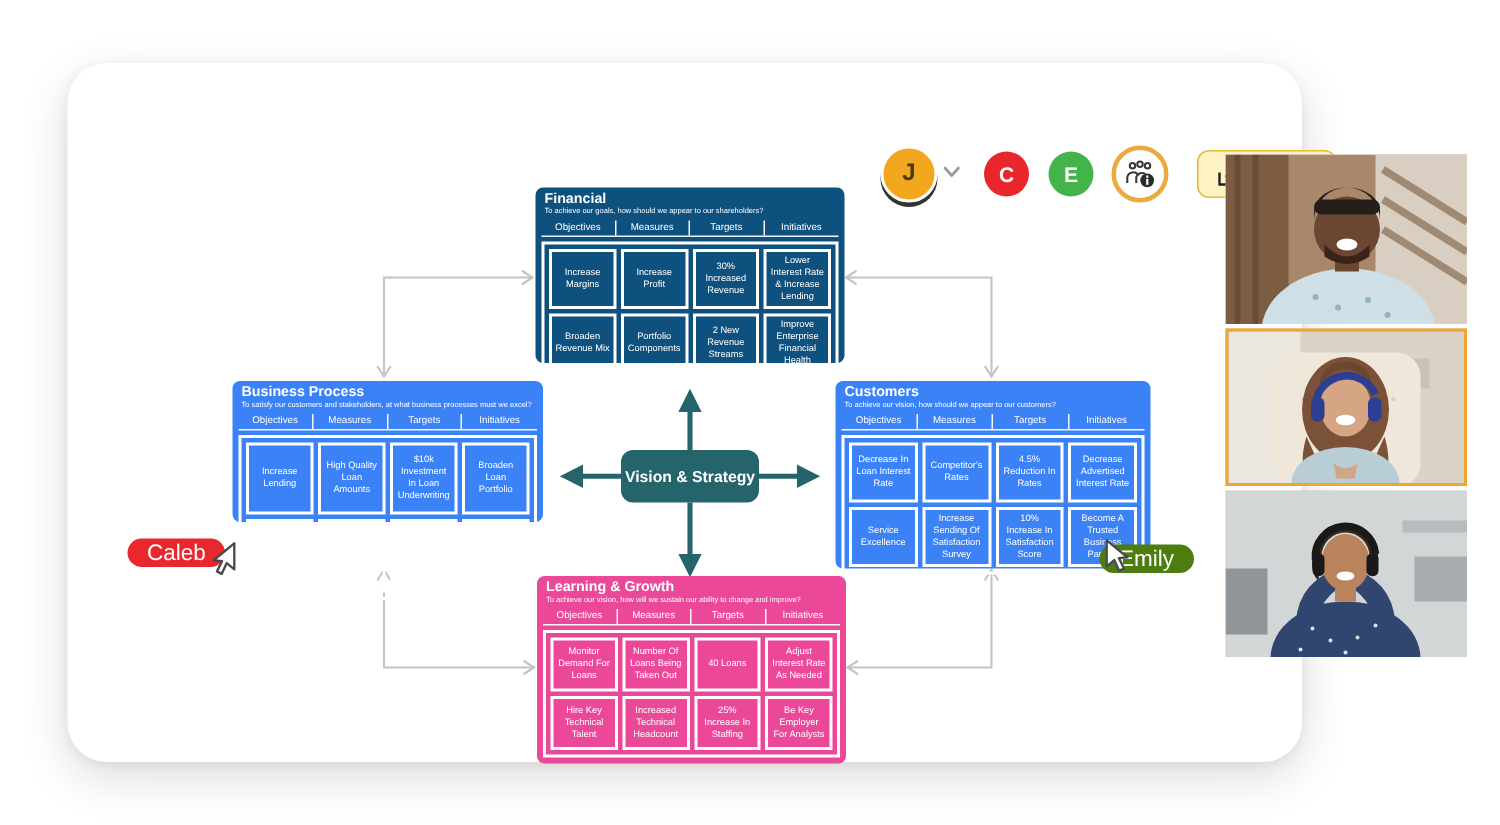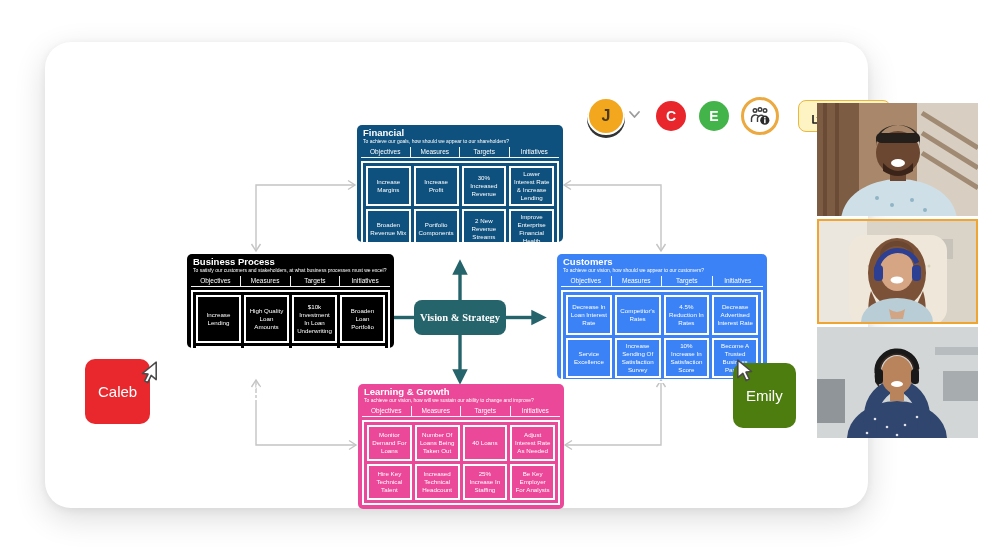--- a/index.html
+++ b/index.html
@@ -12,45 +12,45 @@
           background:#ffffff; border-radius:26px;
           box-shadow:0 10px 32px rgba(0,0,0,.14), 0 2px 8px rgba(0,0,0,.06); }
 
   .overlay-svg { position:absolute; left:0; top:0; width:1000px; height:550px;
                  pointer-events:none; z-index:5; }
 
   
   .quad { position:absolute; color:#fff; border-radius:5px; display:flex;
           flex-direction:column; z-index:6; }
   #quad-financial { left:312px; top:83px;  width:206px; height:117px; background:#0F517E; }
-  #quad-business  { left:110px; top:212px; width:207px; height:94px; background:#000000;margin-left:32px; }
+  #quad-business  { left:110px; top:212px; width:207px; height:94px; background:#3b82f6; }
   #quad-customers { left:512px; top:212px; width:210px; height:125px; background:#3b82f6; }
   #quad-learning  { left:313px; top:342px; width:206px; height:125px; background:#ec4899; }
 
   .quad-head { padding:3px 6px 1px; }
   .quad-title { font-size:9.5px; font-weight:bold; line-height:1.1; }
   .quad-sub { font-size:5px; line-height:1.3; white-space:nowrap; overflow:hidden; }
   .quad-cols { display:grid; grid-template-columns:repeat(4,1fr);
                border-bottom:1px solid rgba(255,255,255,.95); margin:1px 4px 0; }
   .qcol { font-size:6.5px; text-align:center; padding:1px 0 2px; }
   .qcol:not(:last-child) { border-right:1px solid rgba(255,255,255,.95); }
   .quad-grid { flex:1; display:grid; grid-template-columns:repeat(4,1fr);
                grid-auto-rows:1fr; gap:3px; border:2px solid #fff;
                margin:3px 4px 4px; padding:3px; }
   .qcell { border:2px solid #fff; display:flex; align-items:center; justify-content:center;
            text-align:center; font-size:6.2px; line-height:1.3; padding:2px; }
 
   
   .center-box { position:absolute; left:369px; top:258px; width:92px; height:35px;
                 background:#26646C; color:#fff; border-radius:8px; display:flex;
                 align-items:center; justify-content:center; font-size:10.5px;
-                font-weight:bold; z-index:6;font-family:Liberation Serif, serif; }
-
-  
-  .cursor-label { position:absolute; color:#fff; font-size:15px; padding:24px 13px;
+                font-weight:bold; z-index:6; }
+
+  
+  .cursor-label { position:absolute; color:#fff; font-size:15px; padding:1px 13px;
                   border-radius:10px; z-index:20; }
   #cursor-label-caleb { left:40px; top:317px; background:#E8282D; }
   #cursor-label-emily { left:688px; top:321px; background:#4d7c0f; }
   .cursor-arrow { position:absolute; z-index:21; }
   #cursor-arrow-caleb { left:93px; top:319px; }
   #cursor-arrow-emily { left:689px; top:317px; }
 
   
   .avatar { position:absolute; border-radius:50%; display:flex; align-items:center;
             justify-content:center; color:#fff; font-weight:bold; z-index:15; }

